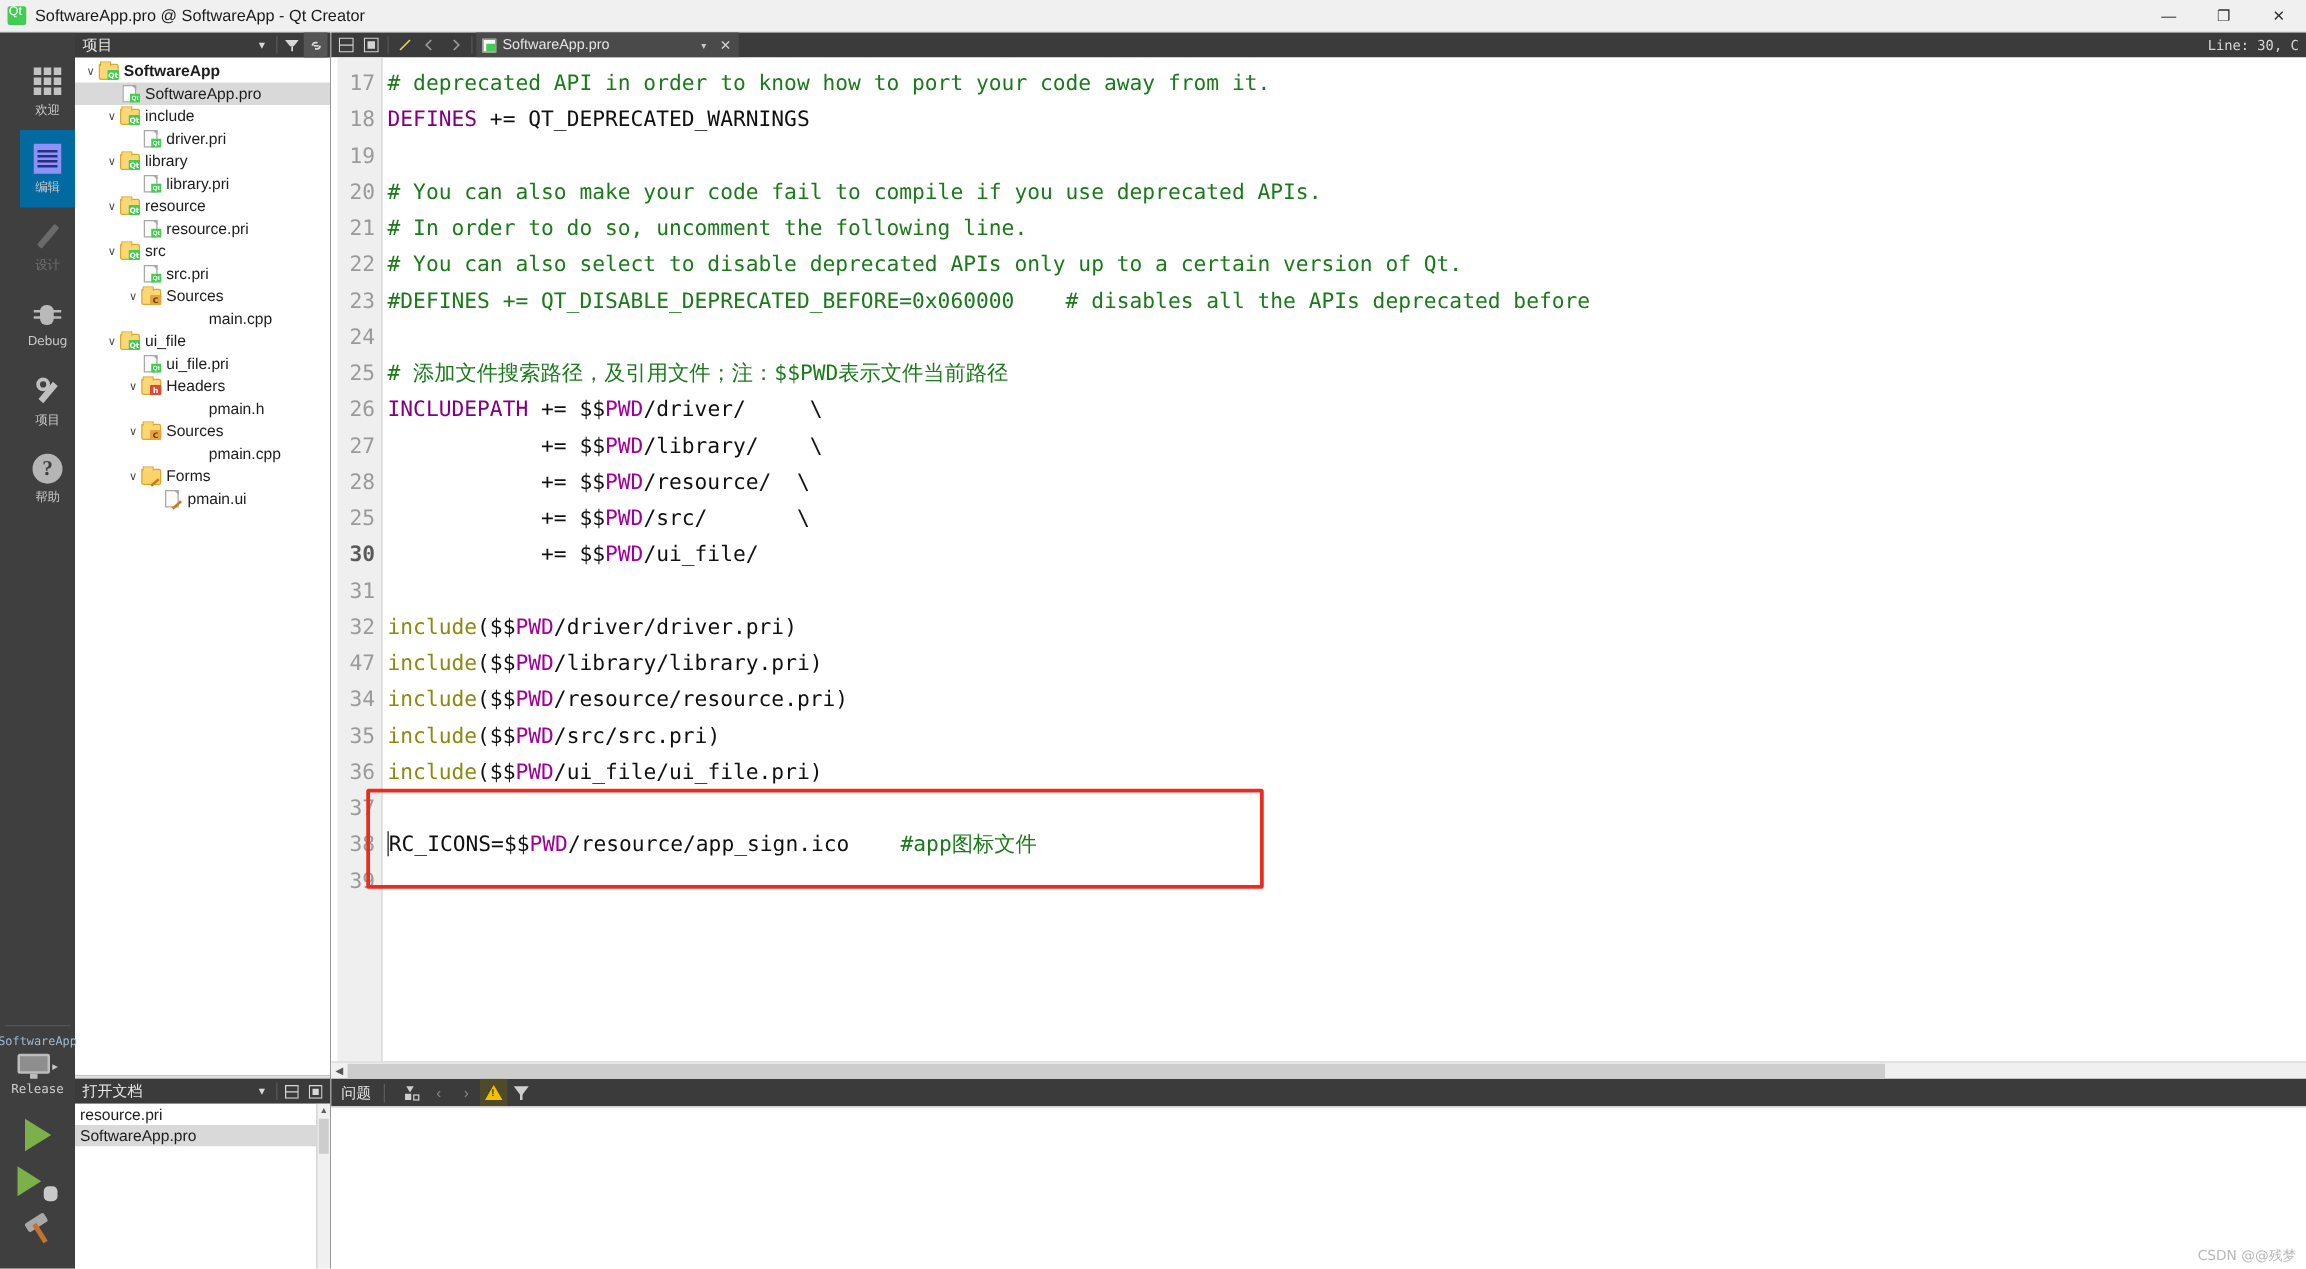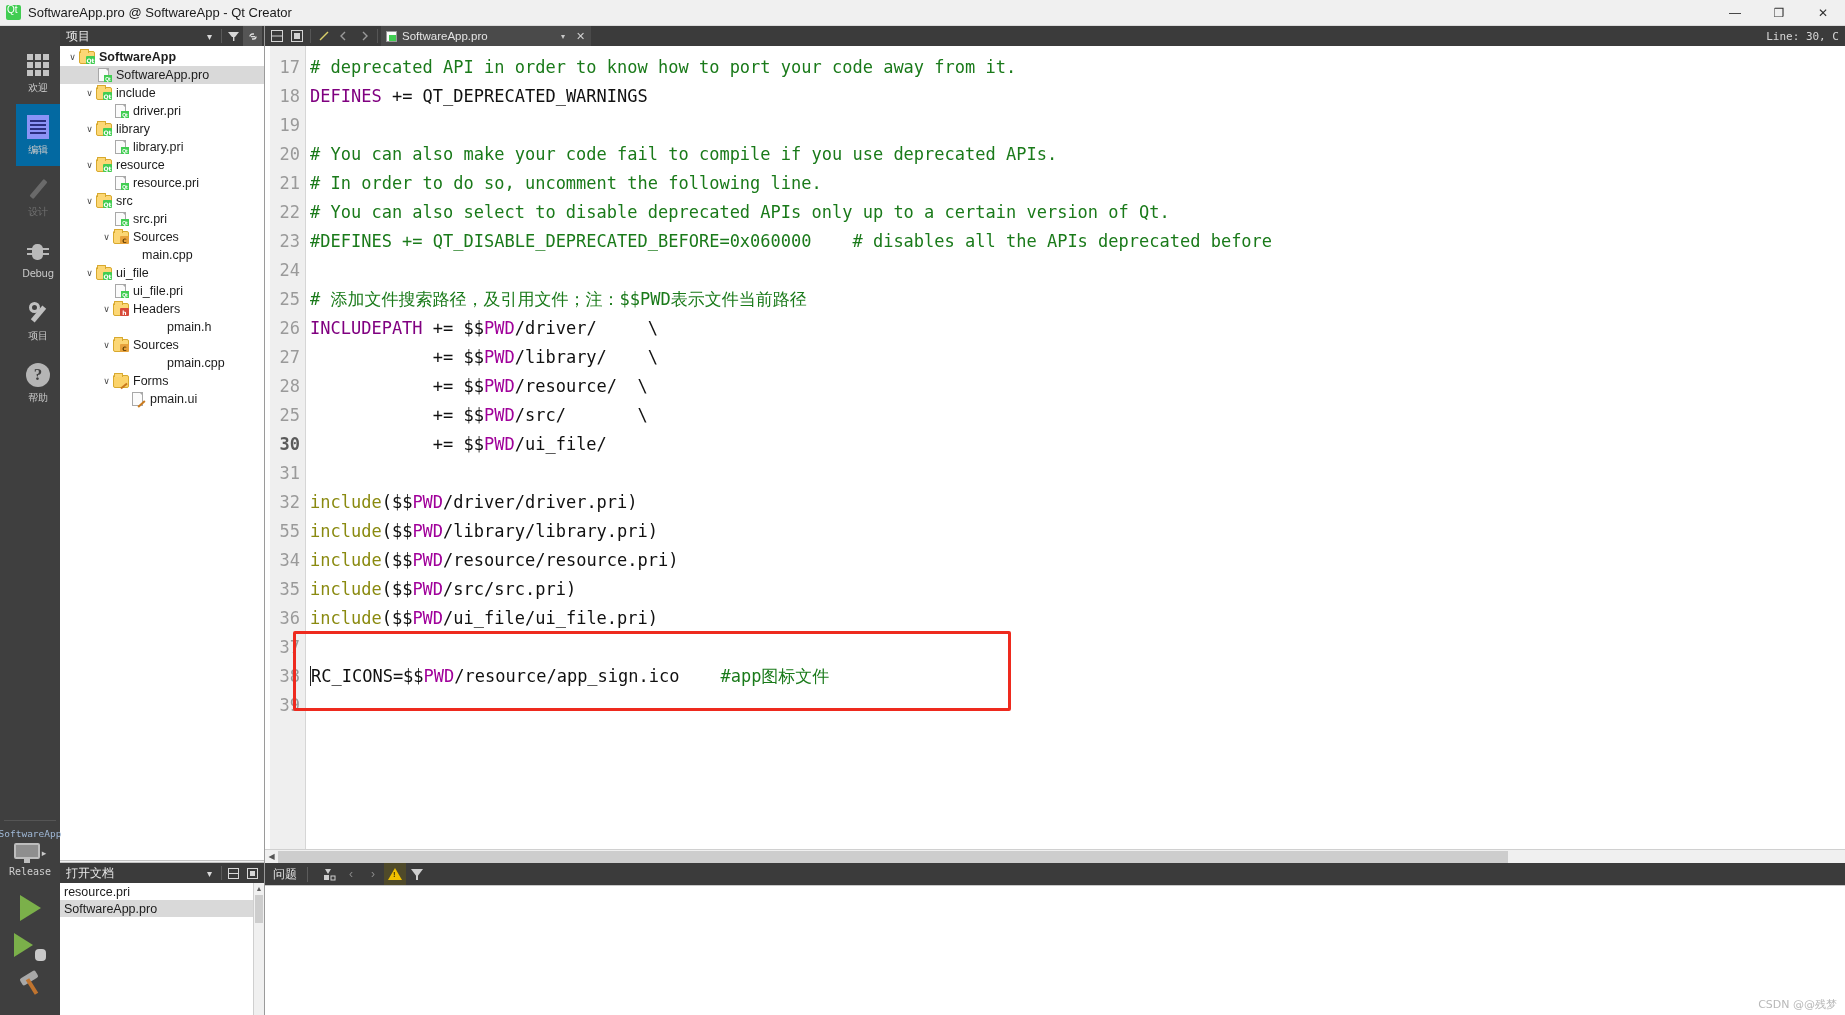--- a/index.html
+++ b/index.html
@@ -441,21 +441,21 @@
             <span class="tlabel">src.pri</span>
           </div>
           <div class="trow" style="padding-left: 40px;">
             <span class="twist">∨</span>
             <span class="fico folder">
               <i></i>
               <b class="cpp">C</b>
             </span>
             <span class="tlabel">Sources</span>
           </div>
-          <div class="trow" style="padding-left: 49px;">
+          <div class="trow" style="padding-left: 74px;">
             <span class="twist"></span>
             <span class="fico none"></span>
             <span class="tlabel">main.cpp</span>
           </div>
           <div class="trow" style="padding-left: 23px;">
             <span class="twist">∨</span>
             <span class="fico folder">
               <i></i>
               <b class="qt">Qt</b>
             </span>
@@ -597,21 +597,21 @@
             <div class="ln">23</div>
             <div class="ln">24</div>
             <div class="ln">25</div>
             <div class="ln">26</div>
             <div class="ln">27</div>
             <div class="ln">28</div>
             <div class="ln">25</div>
             <div class="ln cur">30</div>
             <div class="ln">31</div>
             <div class="ln">32</div>
-            <div class="ln">55</div>
+            <div class="ln">47</div>
             <div class="ln">34</div>
             <div class="ln">35</div>
             <div class="ln">36</div>
             <div class="ln">37</div>
             <div class="ln">38</div>
             <div class="ln">39</div>
           </div>
         <div class="code" id="code-lines"><div style="height: 29px;"><span class="cmt"># deprecated API in order to know how to port your code away from it.</span></div><div style="height: 29px;"><span class="kw">DEFINES</span><span> += QT_DEPRECATED_WARNINGS</span></div><div style="height: 29px;">&nbsp;</div><div style="height: 29px;"><span class="cmt"># You can also make your code fail to compile if you use deprecated APIs.</span></div><div style="height: 29px;"><span class="cmt"># In order to do so, uncomment the following line.</span></div><div style="height: 29px;"><span class="cmt"># You can also select to disable deprecated APIs only up to a certain version of Qt.</span></div><div style="height: 29px;"><span class="cmt">#DEFINES += QT_DISABLE_DEPRECATED_BEFORE=0x060000    # disables all the APIs deprecated before</span></div><div style="height: 29px;">&nbsp;</div><div style="height: 29px;"><span class="cmt"># 添加文件搜索路径，及引用文件；注：$$PWD表示文件当前路径</span></div><div style="height: 29px;"><span class="kw">INCLUDEPATH</span><span> += $$</span><span class="pwd">PWD</span><span>/driver/     \</span></div><div style="height: 29px;"><span>            += $$</span><span class="pwd">PWD</span><span>/library/    \</span></div><div style="height: 29px;"><span>            += $$</span><span class="pwd">PWD</span><span>/resource/  \</span></div><div style="height: 29px;"><span>            += $$</span><span class="pwd">PWD</span><span>/src/       \</span></div><div style="height: 29px;"><span>            += $$</span><span class="pwd">PWD</span><span>/ui_file/</span></div><div style="height: 29px;">&nbsp;</div><div style="height: 29px;"><span class="inc">include</span><span>($$</span><span class="pwd">PWD</span><span>/driver/driver.pri)</span></div><div style="height: 29px;"><span class="inc">include</span><span>($$</span><span class="pwd">PWD</span><span>/library/library.pri)</span></div><div style="height: 29px;"><span class="inc">include</span><span>($$</span><span class="pwd">PWD</span><span>/resource/resource.pri)</span></div><div style="height: 29px;"><span class="inc">include</span><span>($$</span><span class="pwd">PWD</span><span>/src/src.pri)</span></div><div style="height: 29px;"><span class="inc">include</span><span>($$</span><span class="pwd">PWD</span><span>/ui_file/ui_file.pri)</span></div><div style="height: 29px;">&nbsp;</div><div style="height: 29px;"><span class="caret"></span><span>RC_ICONS=$$</span><span class="pwd">PWD</span><span>/resource/app_sign.ico    </span><span class="cmt">#app图标文件</span></div><div style="height: 29px;">&nbsp;</div></div>
         <div class="redbox" id="annotation-box" style="left: 28px; top: 585px; height: 80px; width: 718px; border-color: rgb(238, 42, 30);"></div>
       </div>

